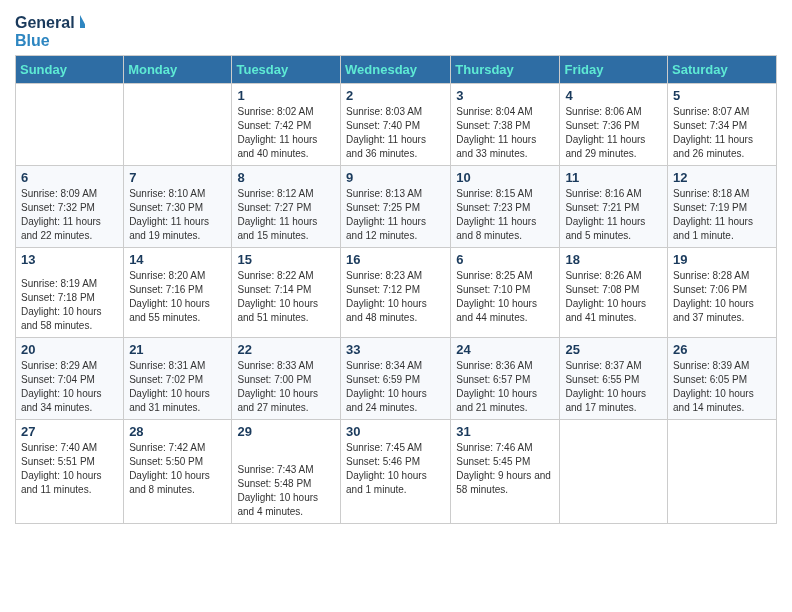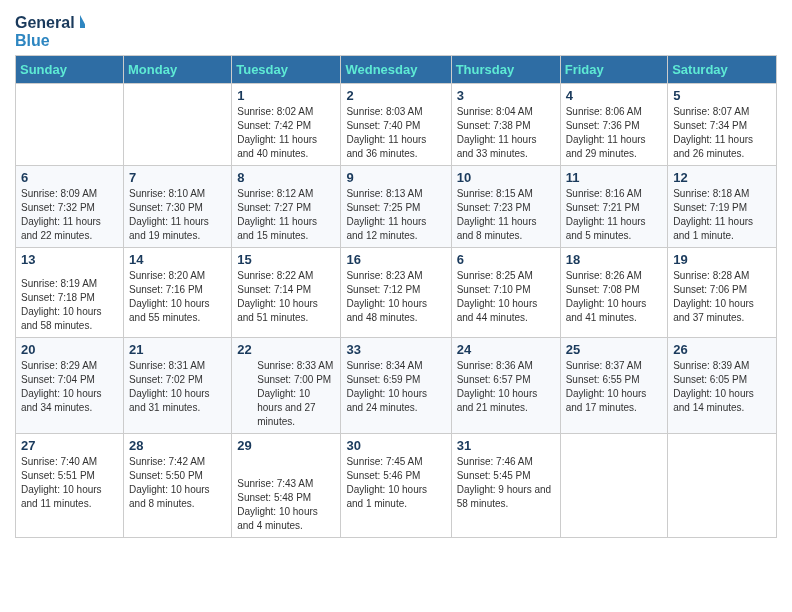--- a/index.html
+++ b/index.html
@@ -238,21 +238,21 @@
 Daylight: 10 hours and 34 minutes.</div>
         </td>
         <td>
           <span class="day-number">21</span>
           <div class="day-info" style="white-space: pre-line;">Sunrise: 8:31 AM
 Sunset: 7:02 PM
 Daylight: 10 hours and 31 minutes.</div>
         </td>
         <td>
           <span class="day-number">22</span>
-          <div class="day-info" style="white-space: pre-line; margin-left: 20px;">Sunrise: 8:33 AM
+          <div class="day-info" style="white-space: pre-line;">Sunrise: 8:33 AM
 Sunset: 7:00 PM
 Daylight: 10 hours and 27 minutes.</div>
         </td>
         <td>
           <span class="day-number">33</span>
           <div class="day-info" style="white-space: pre-line;">Sunrise: 8:34 AM
 Sunset: 6:59 PM
 Daylight: 10 hours and 24 minutes.</div>
         </td>
         <td>

